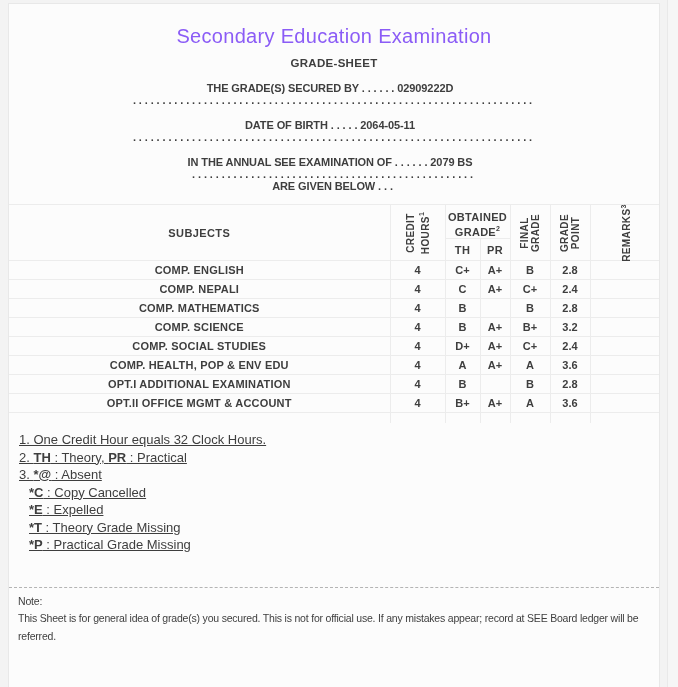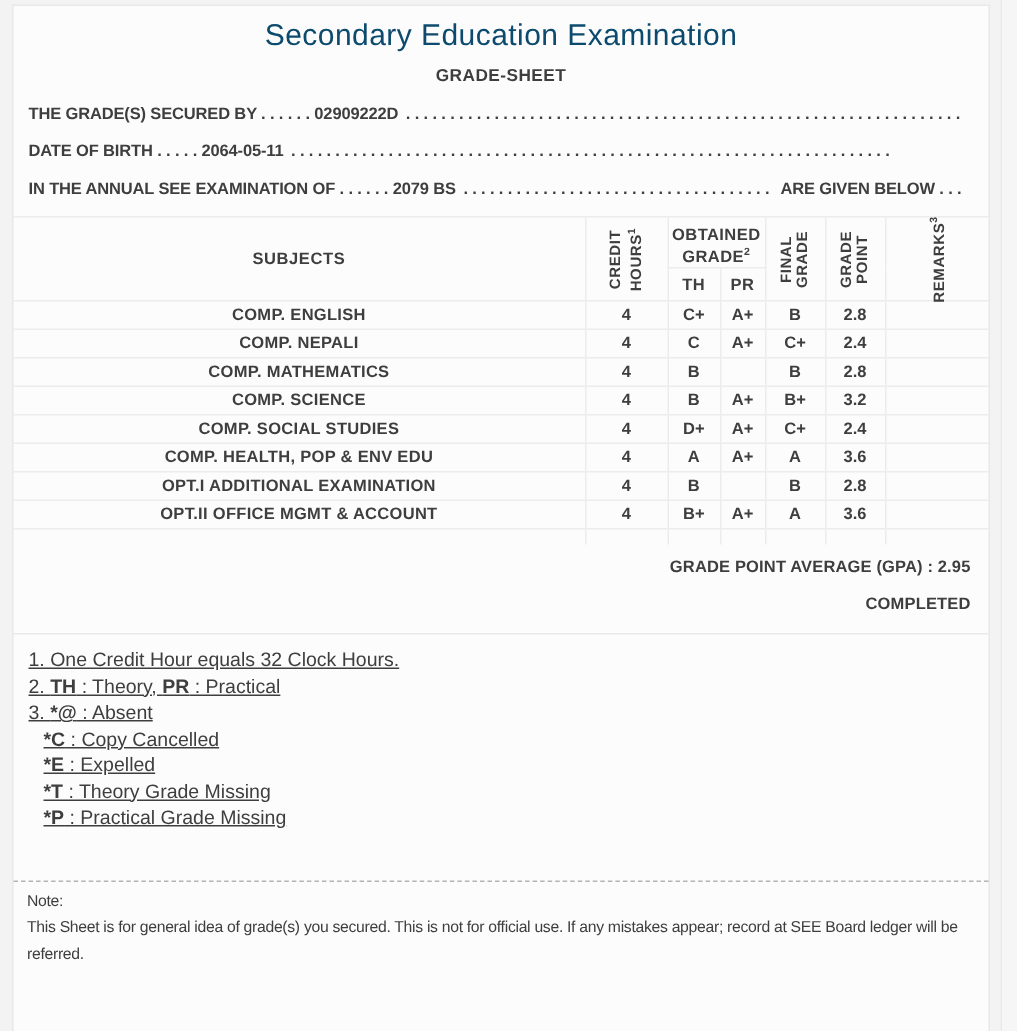--- a/index.html
+++ b/index.html
@@ -26,43 +26,44 @@
   .side-strip {
     position: absolute;
     right: 0;
     top: 0;
     width: 10px;
     height: 687px;
     background: #f6f6f6;
     border-left: 1px solid #e9e9e9;
   }
   .title {
-    margin: 9px 0 0;
+    margin: 21px 0 0;
     text-align: center;
     font-size: 20px;
     font-weight: normal;
     letter-spacing: 0.3px;
-    color: #0c4a6e;
+    color: #8b5cf6;
   }
   .subtitle {
     margin-top: 9px;
     text-align: center;
     font-weight: bold;
     font-size: 11.5px;
     letter-spacing: 0.3px;
   }
   .info-line {
     display: flex;
     align-items: center;
     margin: 13px 10px 0;
     padding-right: 8px;
     font-weight: bold;
     font-size: 11px;
     white-space: nowrap;
     letter-spacing: -0.1px;
+    flex-direction: column;
   }
   .info-prefix { flex: none; }
   .info-filler { flex: 1 1 auto; overflow: hidden; margin-left: 5px; }
   .info-suffix { flex: none; margin-left: 5px; }
 
   .gs-table {
     width: 100%;
     border-collapse: collapse;
     table-layout: fixed;
     margin-top: 12px;
@@ -269,24 +270,20 @@
           <td></td>
           <td></td>
           <td></td>
           <td></td>
           <td></td>
           <td class="no-r"></td>
       </tr>
     </tbody>
   </table>
 
-  <div class="gpa-block">
-    <div class="gpa-line">GRADE POINT AVERAGE (GPA) : 2.95</div>
-    <div class="gpa-line">COMPLETED</div>
-  </div>
 
   <div class="footnotes">
     <div class="fn-line">1. One Credit Hour equals 32 Clock Hours.</div>
     <div class="fn-line"><span>2. </span><span class="fn-code">TH</span><span> : Theory, </span><span class="fn-code">PR</span><span> : Practical</span></div>
     <div class="fn-line"><span>3. </span><span class="fn-code">*@</span><span> : Absent</span></div>
     <div class="fn-line fn-sub"><span class="fn-code">*C</span><span> : Copy Cancelled</span></div>
     <div class="fn-line fn-sub"><span class="fn-code">*E</span><span> : Expelled</span></div>
     <div class="fn-line fn-sub"><span class="fn-code">*T</span><span> : Theory Grade Missing</span></div>
     <div class="fn-line fn-sub"><span class="fn-code">*P</span><span> : Practical Grade Missing</span></div>
   </div>

